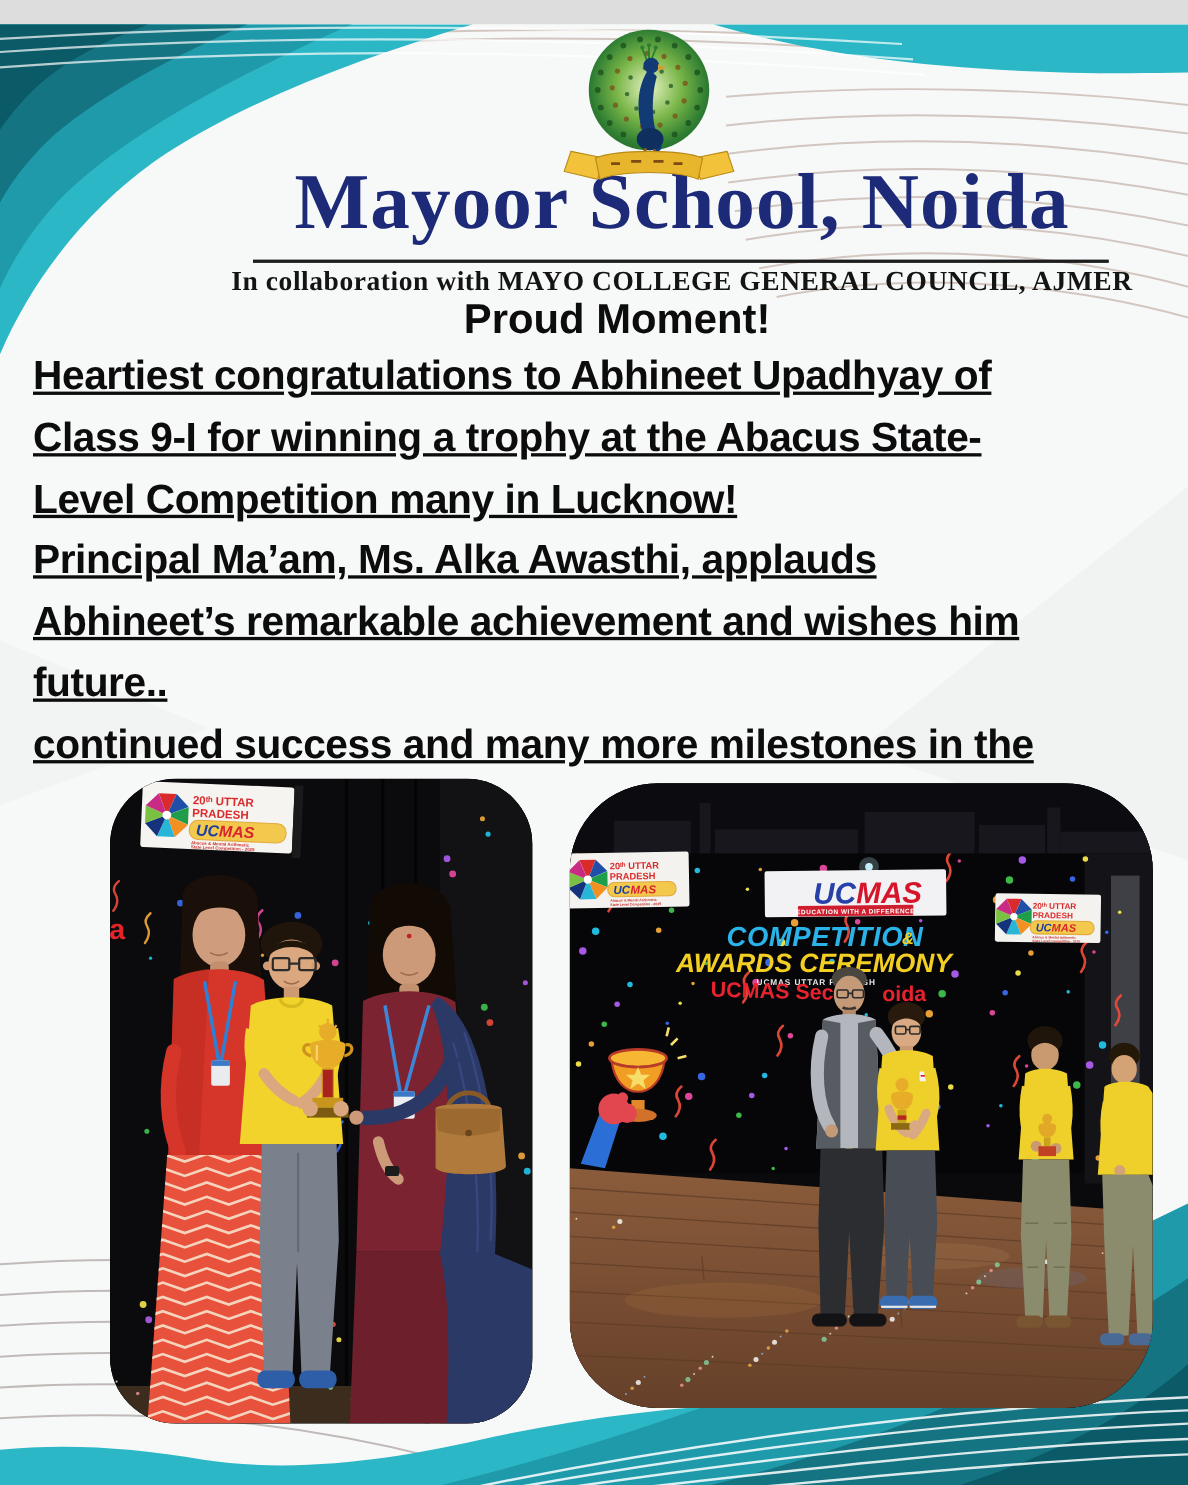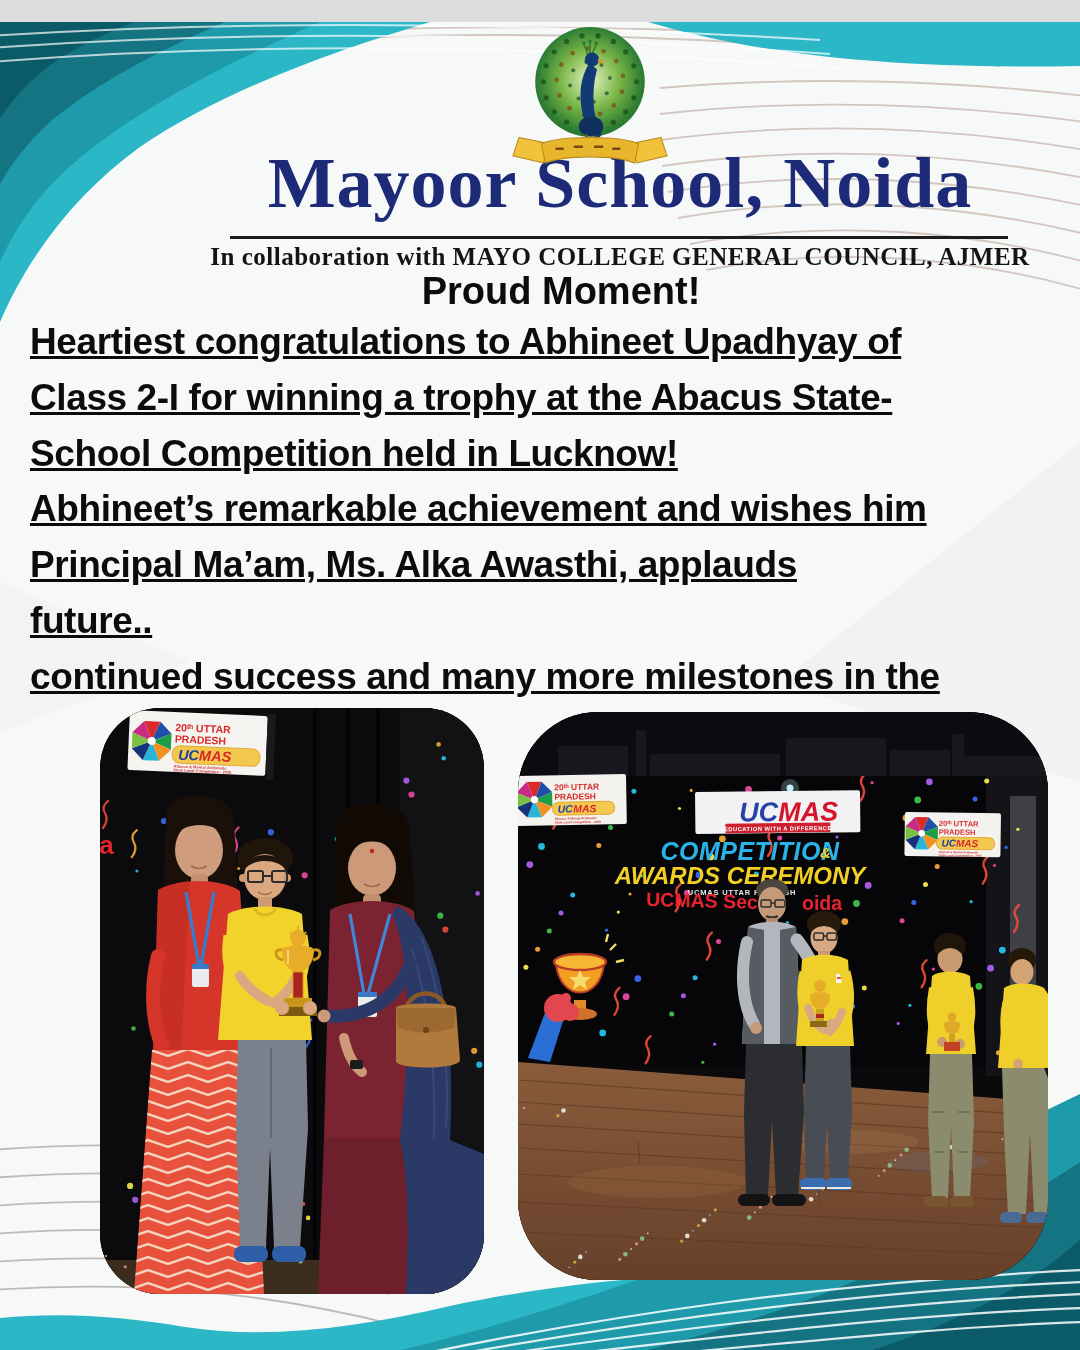--- a/index.html
+++ b/index.html
@@ -156,24 +156,24 @@
   </svg>
 
   <div class="school-name">Mayoor School, Noida</div>
   <div class="rule"></div>
   <div class="collab">In collaboration with MAYO COLLEGE GENERAL COUNCIL, AJMER</div>
 
   <div class="proud">Proud Moment!</div>
 
   <div class="bodytext">
     <div>Heartiest congratulations to Abhineet Upadhyay of</div>
-    <div>Class 2-I for winning a trophy at the Abacus State-</div>
-    <div>School Competition held in Lucknow!</div>
+    <div>Class 9-I for winning a trophy at the Abacus State-</div>
+    <div>Level Competition many in Lucknow!</div>
+    <div>Principal Ma’am, Ms. Alka Awasthi, applauds</div>
     <div>Abhineet’s remarkable achievement and wishes him</div>
-    <div>Principal Ma’am, Ms. Alka Awasthi, applauds</div>
     <div>future..</div>
     <div>continued success and many more milestones in the</div>
   </div>
 
   <figure class="photo photo-left" style="margin:0">
     <svg viewBox="0 0 384 586">
       <defs>
         <g id="pinwheel">
           <polygon points="0,0 -7,-17 7,-17" fill="#d92b2b"></polygon>
           <polygon points="0,0 -7,-17 7,-17" fill="#1f4fa8" transform="rotate(45)"></polygon>

